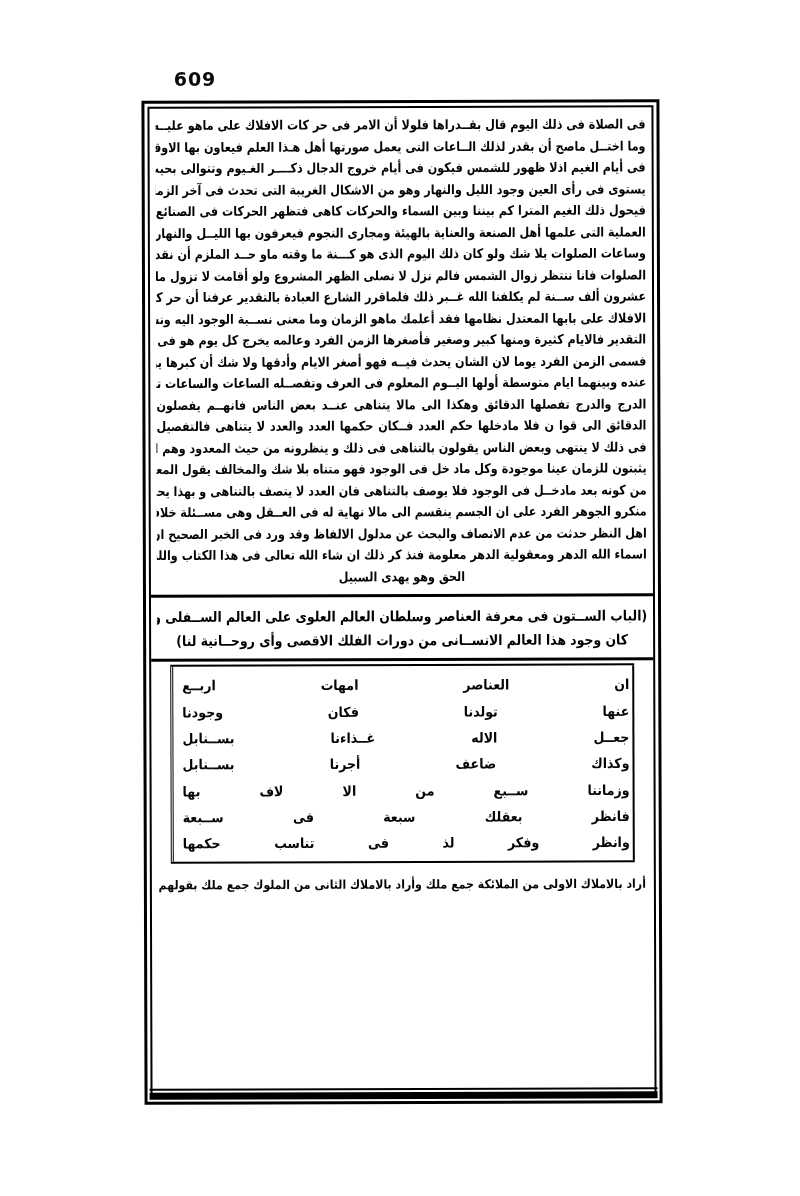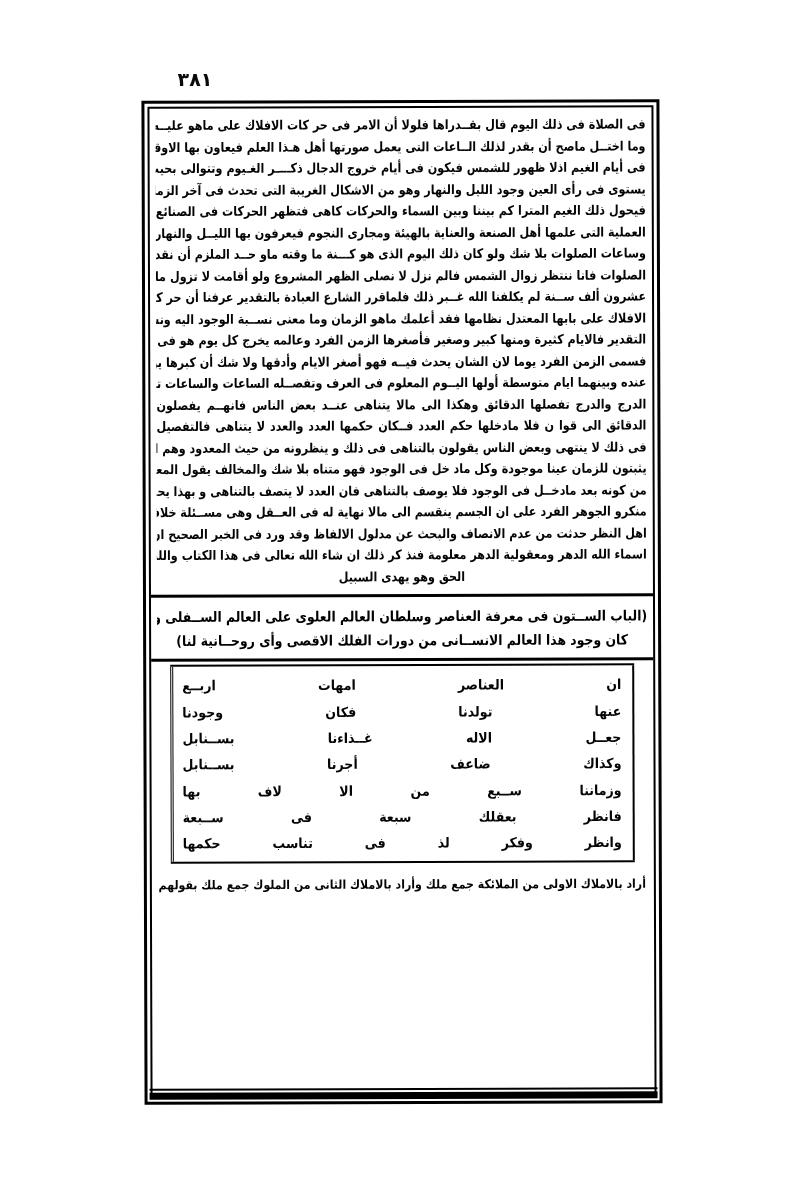--- a/index.html
+++ b/index.html
@@ -134,21 +134,21 @@
     right: 24px;
     display: flex;
     flex-direction: row;
     box-sizing: border-box;
     border-top: 2px solid #000;
     border-bottom: 2px solid #000;
   }
   .verse-col {
     flex: 1 1 50%;
     box-sizing: border-box;
-    padding: 5px 11px 5px 9px;
+    padding: 5px 3px 5px 9px;
     border-right: 3px double #000;
     border-left: 3px double #000;
     direction: rtl;
   }
   .verse-col.right {
     border-right: 2px solid #000;
   }
   .verse-col.left {
     border-left: 2px solid #000;
   }
@@ -204,21 +204,21 @@
     height: 2px;
     background: #000;
   }
 </style>
 </head>
 <body>
 
 <div id="page">
 
   <div class="folio">
-    <span class="folio-inner">٣٨١</span>
+    <span class="folio-inner">609</span>
   </div>
 
   <div class="frame">
     <div class="frame-inner"></div>
 
     <div class="prose-block" id="prose-block">
         <div class="line">فى الصلاة فى ذلك اليوم قال بقــدراها فلولا أن الامر فى حر كات الافلاك على ماهو عليــه باق</div>
         <div class="line">وما اختــل ماصح أن بقدر لذلك الــاعات التى يعمل صورتها أهل هـذا العلم فيعاون بها الاوقات</div>
         <div class="line">فى أيام الغيم اذلا ظهور للشمس فيكون فى أيام خروج الدجال ذكــــر الغـيوم وتتوالى بحيث</div>
         <div class="line">يستوى فى رأى العين وجود الليل والنهار وهو من الاشكال الغريبة التى تحدث فى آخر الزمان</div>

